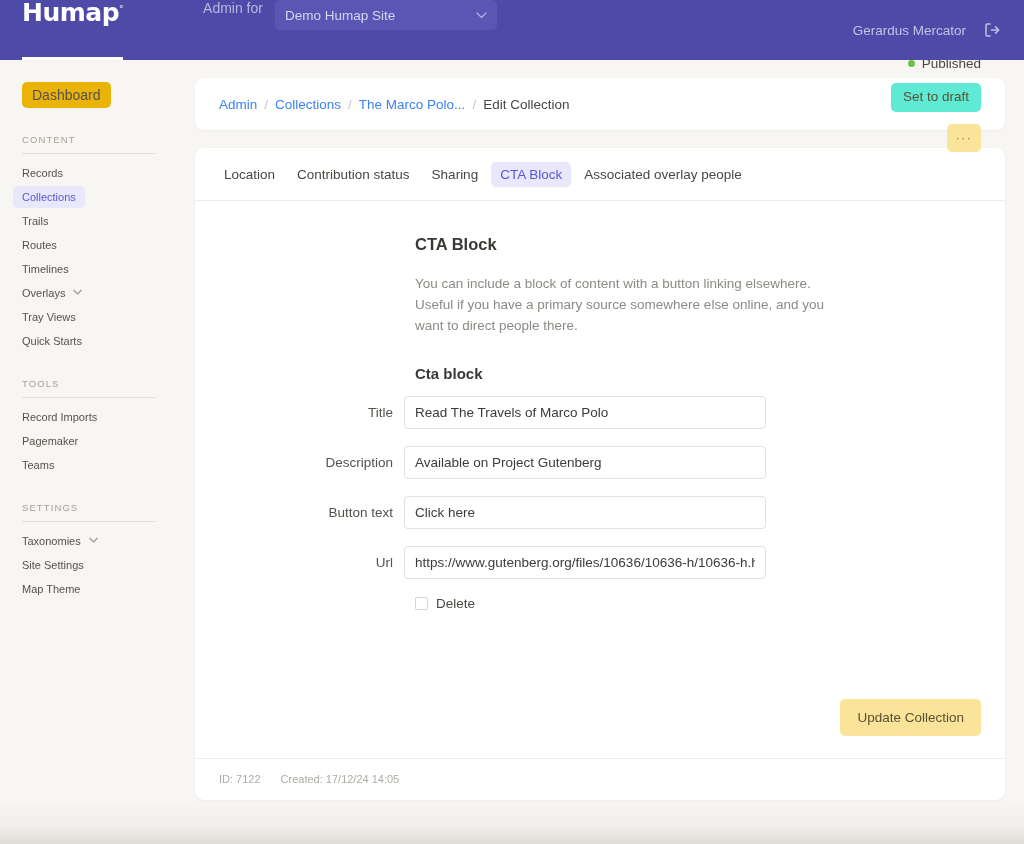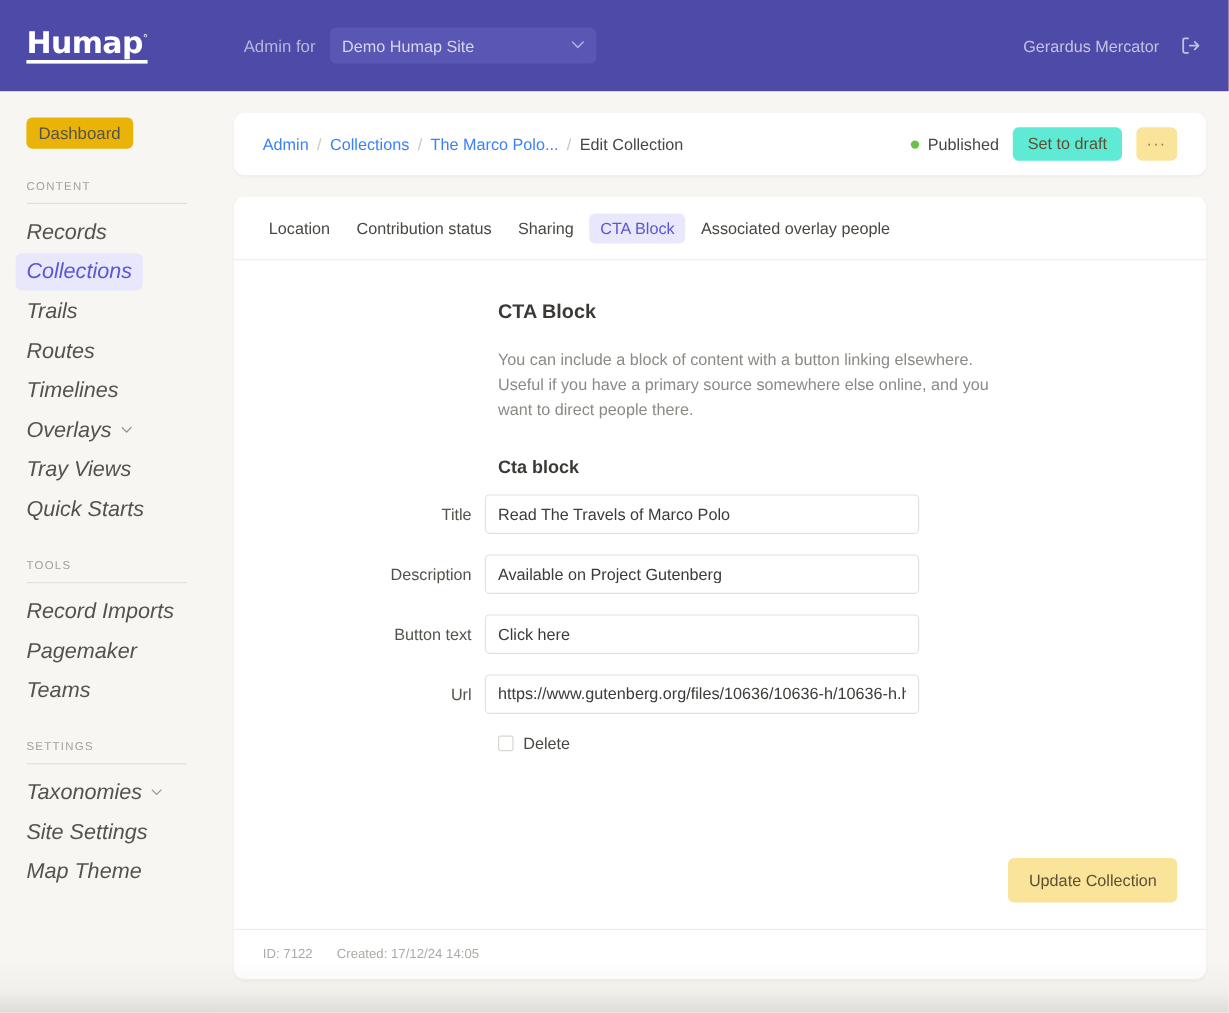--- a/index.html
+++ b/index.html
@@ -12,24 +12,23 @@
 
   body {
     font-family: "Liberation Sans", sans-serif;
     background: #f7f6f2;
     color: #3d3d3d;
     position: relative;
   }
 
   
   .topbar {
-    height: 76px;
+    height: 60px;
     background: #4e4aa8;
     display: flex;
-    align-items: center;
     padding: 0 22px;
     position: relative;
     z-index: 5;
   }
 
   .logo {
     color: #ffffff;
     font-size: 25px;
     font-weight: bold;
     letter-spacing: -0.5px;
@@ -123,28 +122,27 @@
     color: #a5a099;
     text-transform: uppercase;
     padding-bottom: 8px;
     border-bottom: 1px solid #e3e0d8;
     margin-bottom: 8px;
   }
   .side-item {
     display: flex;
     align-items: center;
     gap: 6px;
-    font-size: 18px;
+    font-size: 11px;
     color: #55524c;
     padding: 5px 9px;
     border-radius: 5px;
     margin: 2px -9px 2px -9px;
     cursor: pointer;
     width: fit-content;
-    font-style: italic;
   }
   .side-item.active {
     background: #e8e7fb;
     color: #5b57d4;
   }
   .side-caret {
     font-size: 8px;
     color: #9b9790;
     line-height: 1;
     margin-left: 2px;
@@ -177,22 +175,23 @@
     gap: 7px;
     font-size: 13.5px;
   }
   .crumb-link { color: #3b82f6; cursor: pointer; }
   .crumb-sep { color: #c9c7c2; }
   .crumb-current { color: #4a4742; }
 
   .breadcrumb-right {
     margin-left: auto;
     display: flex;
-    align-items: center;
+    align-items: flex-end;
     gap: 12px;
+    flex-direction: column;
   }
   .status-chip {
     display: flex;
     align-items: center;
     gap: 7px;
     font-size: 13.5px;
     color: #4a4742;
   }
   .status-dot {
     width: 7px; height: 7px;

